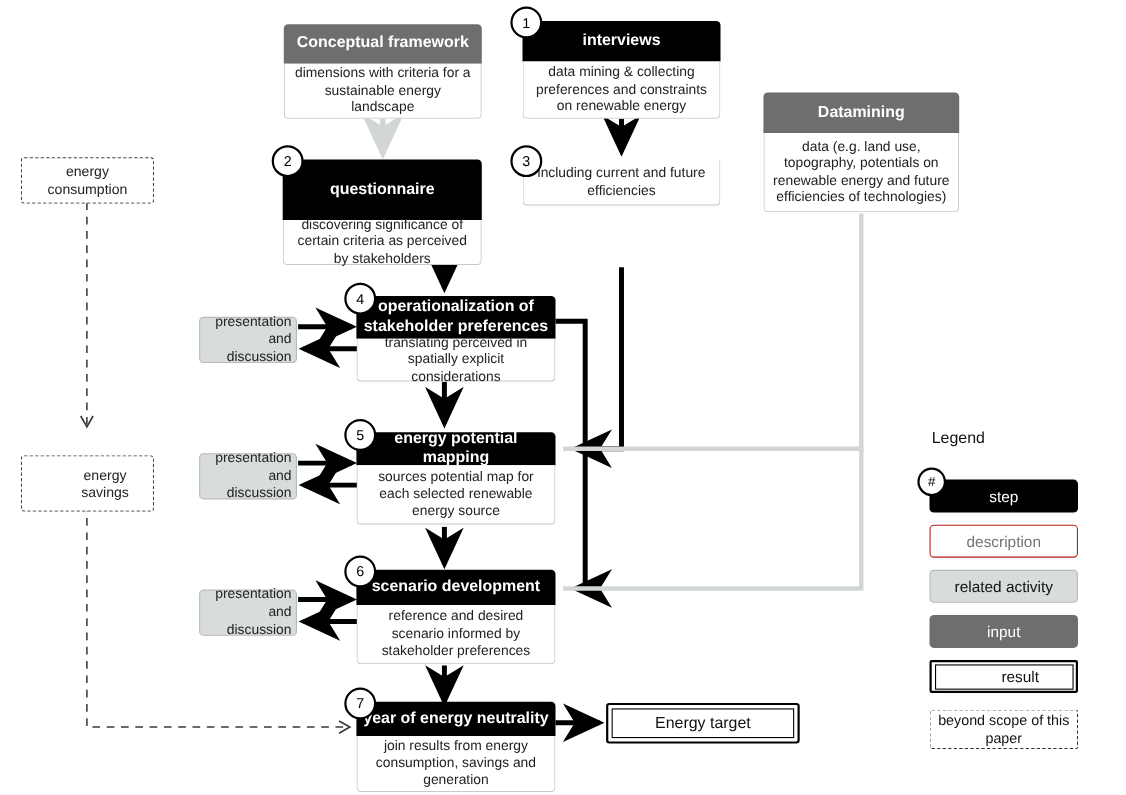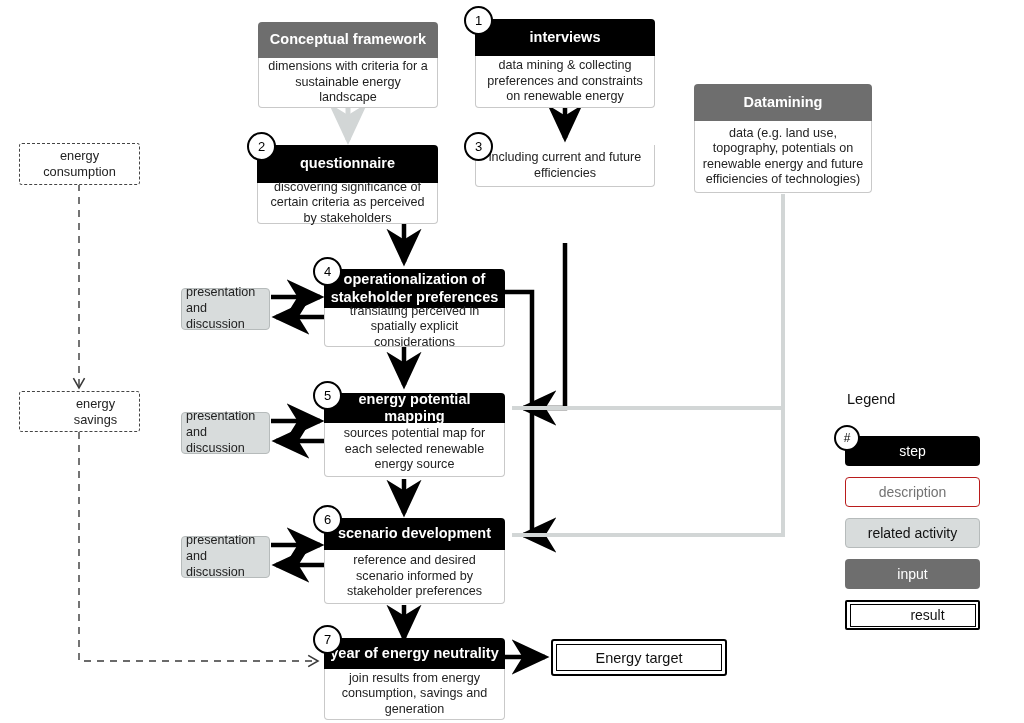--- a/index.html
+++ b/index.html
@@ -80,21 +80,21 @@
 
   
   .activity {
     position: absolute;
     box-sizing: border-box;
     background: #d8dcdc;
     border: 1px solid #b6bbbb;
     border-radius: 4px;
     font-size: 12.6px;
     line-height: 1.25;
-    text-align: left;
+    text-align: right;
     color: #222222;
     display: flex;
     align-items: center;
     justify-content: center;
     padding: 3px 4px;
   }
 
   
   .result {
     position: absolute;
@@ -264,21 +264,21 @@
   <div class="body" style="height:52px;">data mining &amp; collecting preferences and constraints on renewable energy</div>
 </div>
 
 <div class="card" style="left:694px; top:84px; width:178px;">
   <div class="hdr gray" style="height:37px;">Datamining</div>
   <div class="body" style="height:72px;">data (e.g. land use, topography, potentials on renewable energy and future efficiencies of technologies)</div>
 </div>
 
 <div class="num" style="left:247px; top:132px;">2</div>
 <div class="card" style="left:257px; top:145px; width:181px;">
-  <div class="hdr" style="height:38px;text-align:right;">questionnaire</div>
+  <div class="hdr" style="height:55px;text-align:right;">questionnaire</div>
   <div class="body" style="height:41px;">discovering significance of certain criteria as perceived by stakeholders</div>
 </div>
 
 <div class="num" style="left:464px; top:132px;">3</div>
 <div class="card" style="left:475px; top:145px; width:180px;">
   <div class="body" style="height:42px;">including current and future efficiencies</div>
 </div>
 
 <div class="num" style="left:313px; top:257px;">4</div>
 <div class="card" style="left:324px; top:269px; width:181px;">
@@ -306,31 +306,33 @@
 
 <div class="result" style="left:551px; top:639px; width:176px; height:37px;">
   <div class="inner">Energy target</div>
 </div>
 
 <div class="activity" style="left:181px; top:288px; width:89px; height:42px;">presentation and discussion</div>
 <div class="activity" style="left:181px; top:412px; width:89px; height:42px;">presentation and discussion</div>
 <div class="activity" style="left:181px; top:536px; width:89px; height:42px;">presentation and discussion</div>
 
 <div class="dashbox" style="left:19px; top:143px; width:121px; height:42px;">energy consumption</div>
-<div class="dashbox" style="left:19px; top:391px; width:121px; height:41px;padding-left:36px;">energy savings</div>
+<div class="dashbox" style="left:19px; top:414px; width:121px; height:51px;padding-left:36px;">energy savings</div>
 
 <div id="legend" style="left:0; top:0; width:1024px; height:615px; pointer-events:none;">
   <div class="legend-title" style="left:847px; top:391px;">Legend</div>
 
   <div class="lg-num" style="left:834px; top:425px; pointer-events:auto;">#</div>
   <div class="lg step" style="left:845px; top:436px; width:135px; height:30px; pointer-events:auto;">step</div>
 
   <div class="lg desc" style="left:845px; top:477px; width:135px; height:30px; pointer-events:auto;">description</div>
 
   <div class="lg related" style="left:845px; top:518px; width:135px; height:30px; pointer-events:auto;">related activity</div>
 
   <div class="lg input" style="left:845px; top:559px; width:135px; height:30px; pointer-events:auto;">input</div>
 
   <div class="lg result" style="left:845px; top:600px; width:135px; height:30px; pointer-events:auto;">
     <div class="inner2">result</div>
   </div>
 
+  <div class="lg scope" style="left:845px; top:645px; width:135px; height:36px; display:flex;
+              align-items:center; justify-content:center; pointer-events:auto;">beyond scope of this paper</div>
 </div>
 
 </body></html>

